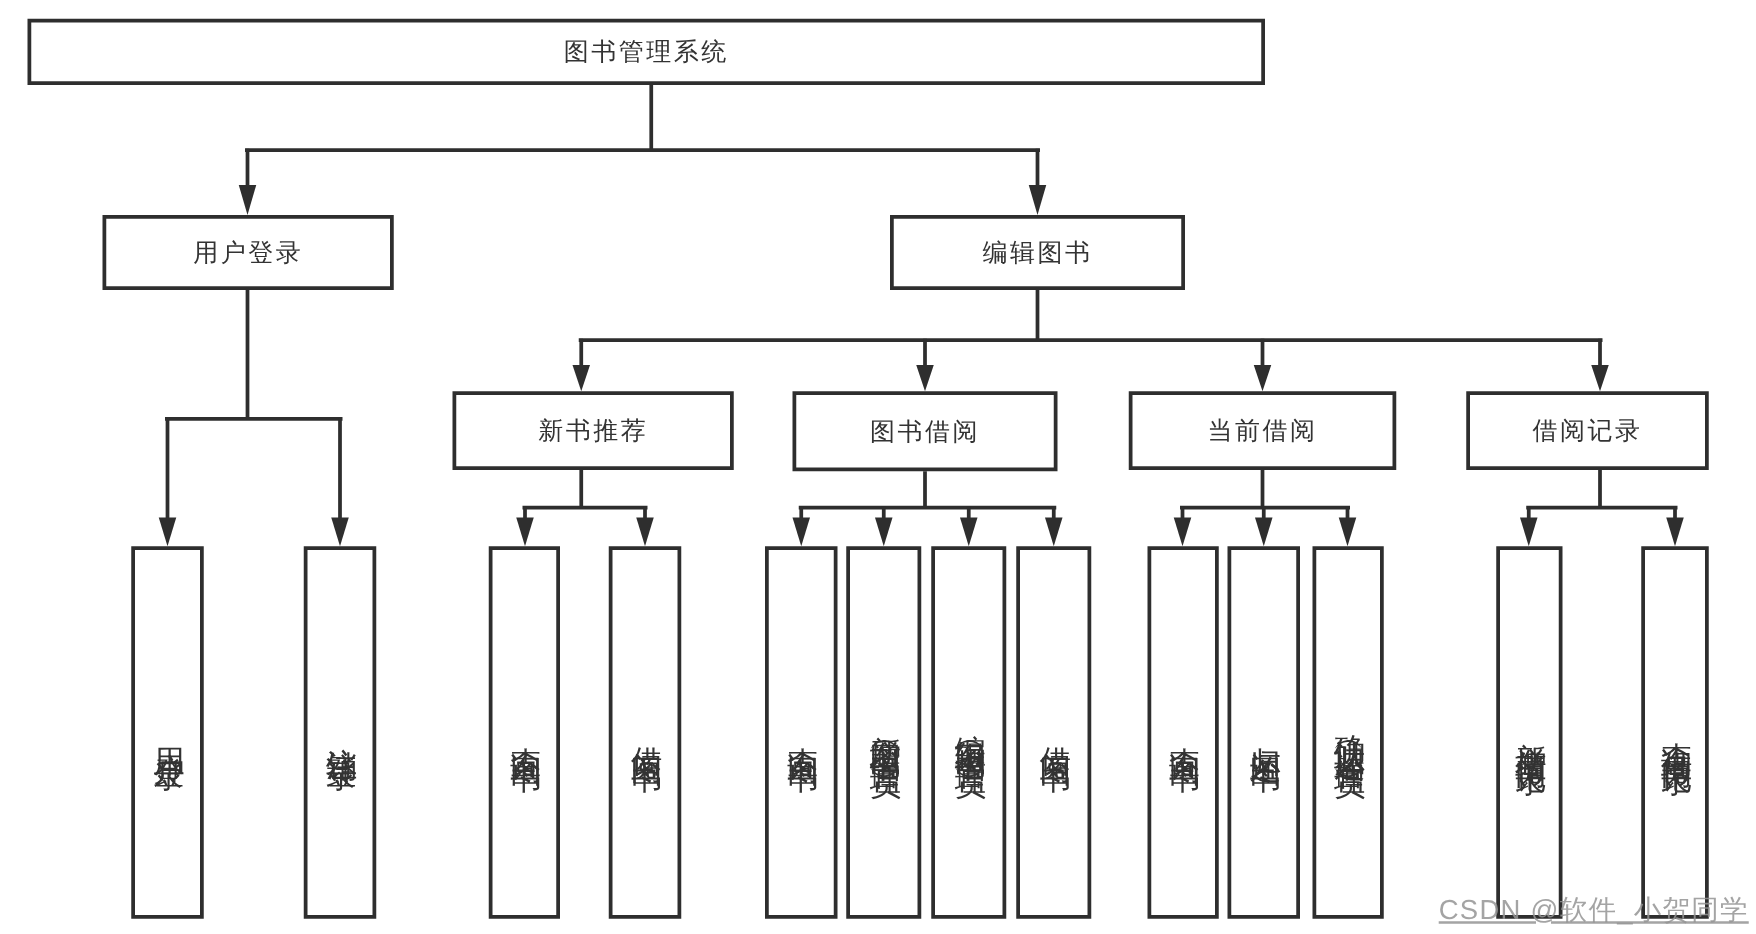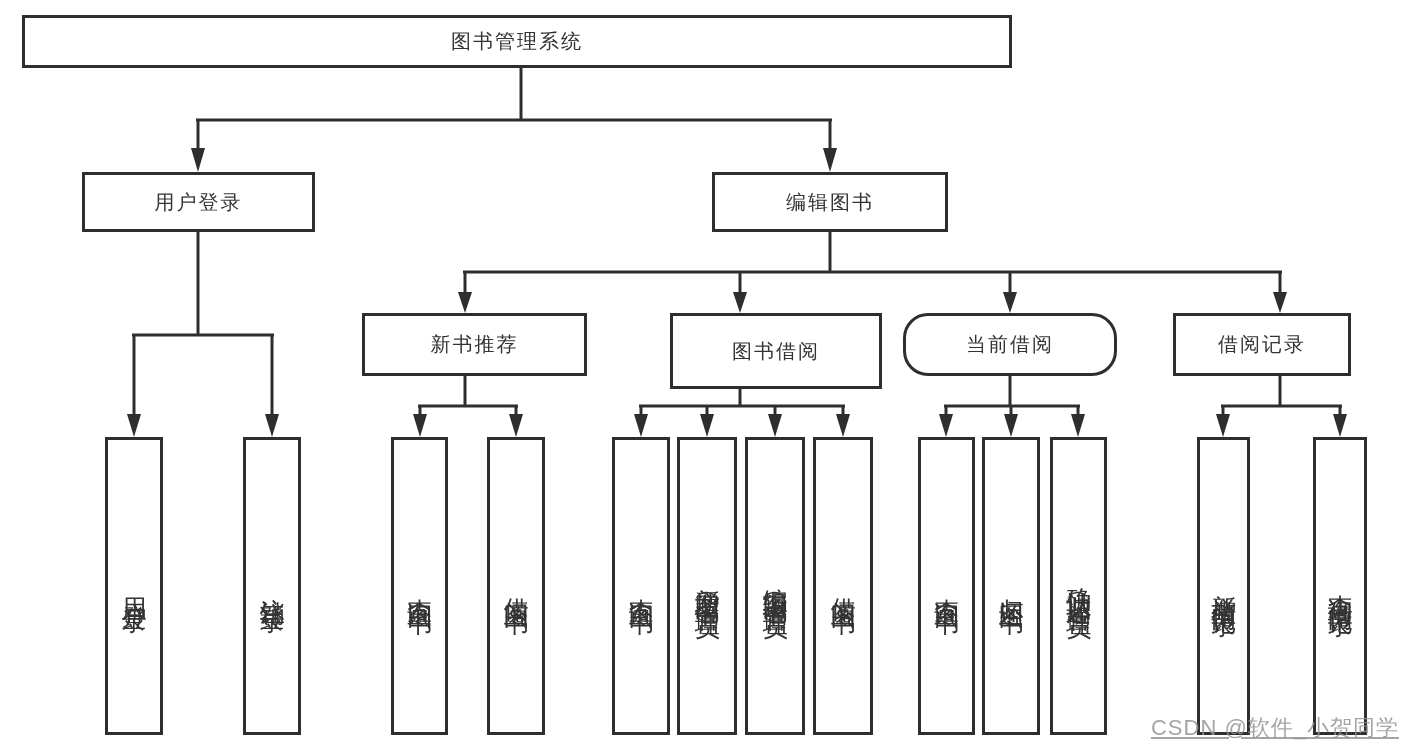--- a/index.html
+++ b/index.html
@@ -142,27 +142,27 @@
   <div class="box" style="left:82px; top:172px; width:233px; height:60px;">
     <span class="node-label">用户登录</span>
   </div>
   <div class="box" style="left:712px; top:172px; width:236px; height:60px;">
     <span class="node-label">编辑图书</span>
   </div>
 
   <div class="box" style="left:362px; top:313px; width:225px; height:63px;">
     <span class="node-label">新书推荐</span>
   </div>
-  <div class="box" style="left:634px; top:313px; width:212px; height:76px;margin-left:36px;">
+  <div class="box" style="left:634px; top:313px; width:212px; height:64px;">
     <span class="node-label">图书借阅</span>
   </div>
-  <div class="box" style="left:903px; top:313px; width:214px; height:63px;border-radius:25px;">
+  <div class="box" style="left:903px; top:313px; width:214px; height:63px;">
     <span class="node-label">当前借阅</span>
   </div>
-  <div class="box" style="left:1173px; top:313px; width:178px; height:63px;font-family:Liberation Serif, serif;">
+  <div class="box" style="left:1173px; top:313px; width:194px; height:63px;font-family:Liberation Serif, serif;">
     <span class="node-label">借阅记录</span>
   </div>
 
   <div class="box" style="left:105px; top:437px; width:58px; height:298px;">
     <span class="vtext">用户登录</span>
   </div>
   <div class="box" style="left:243px; top:437px; width:58px; height:298px;">
     <span class="vtext">注销登录</span>
   </div>
 

